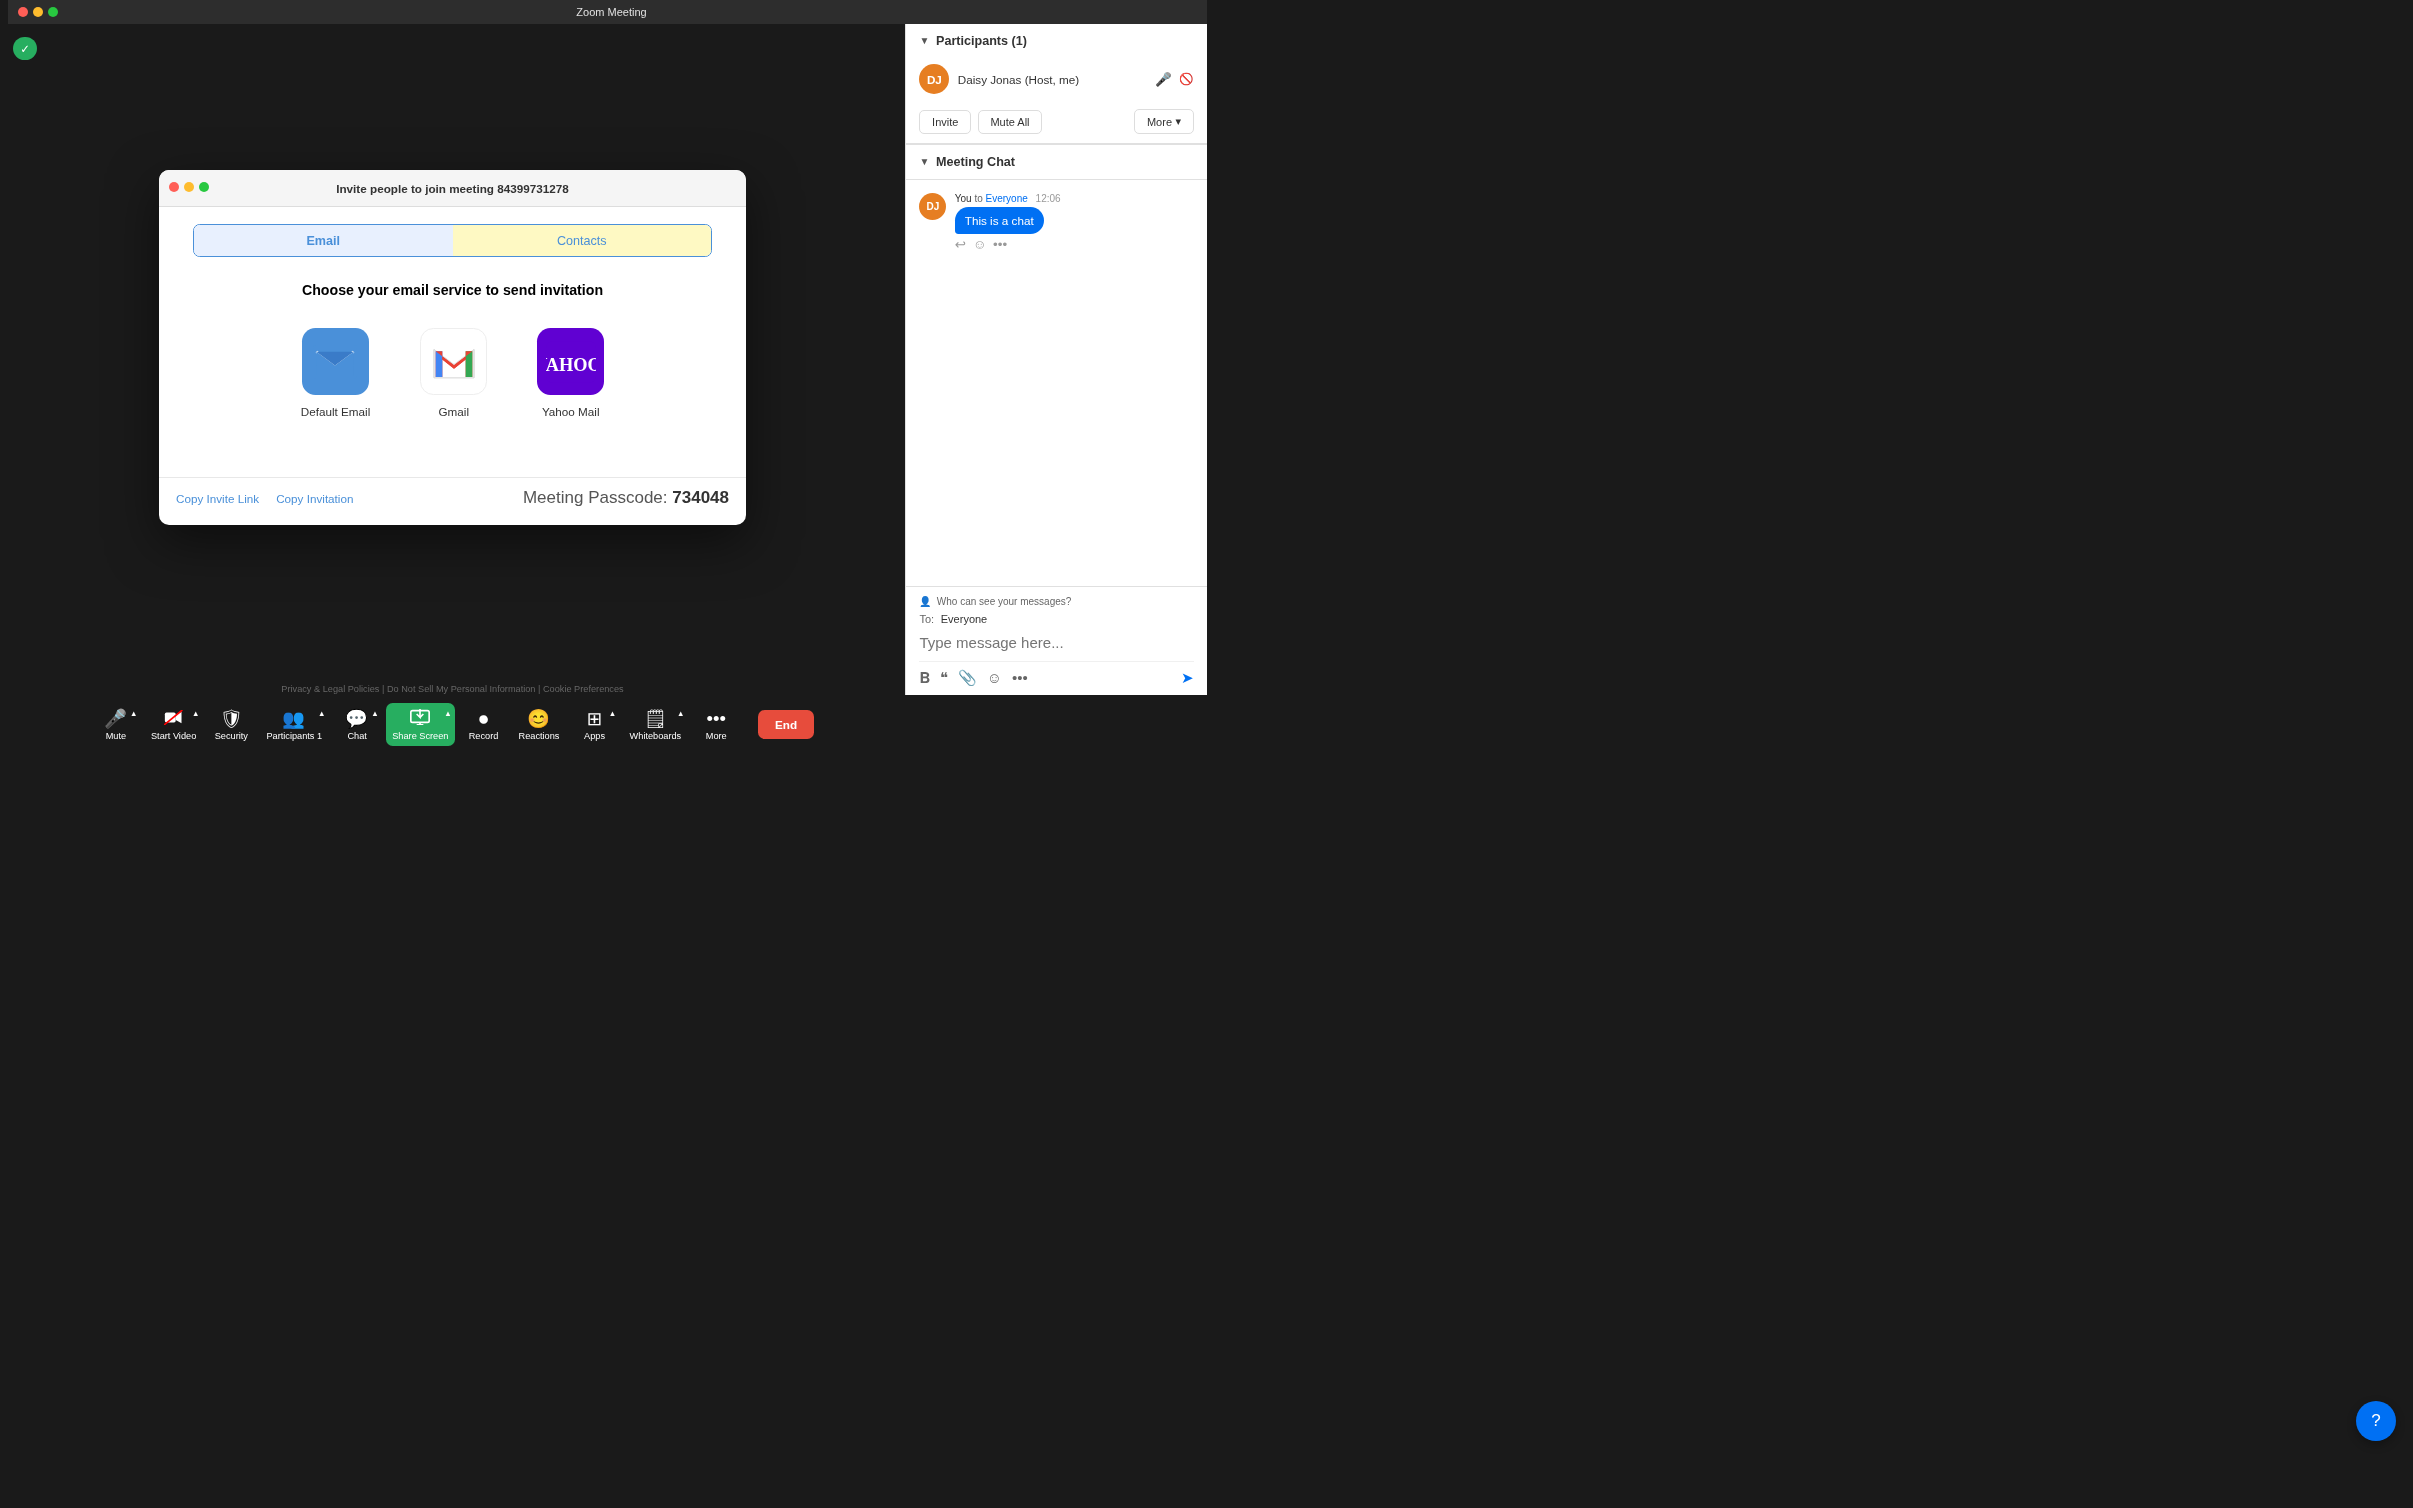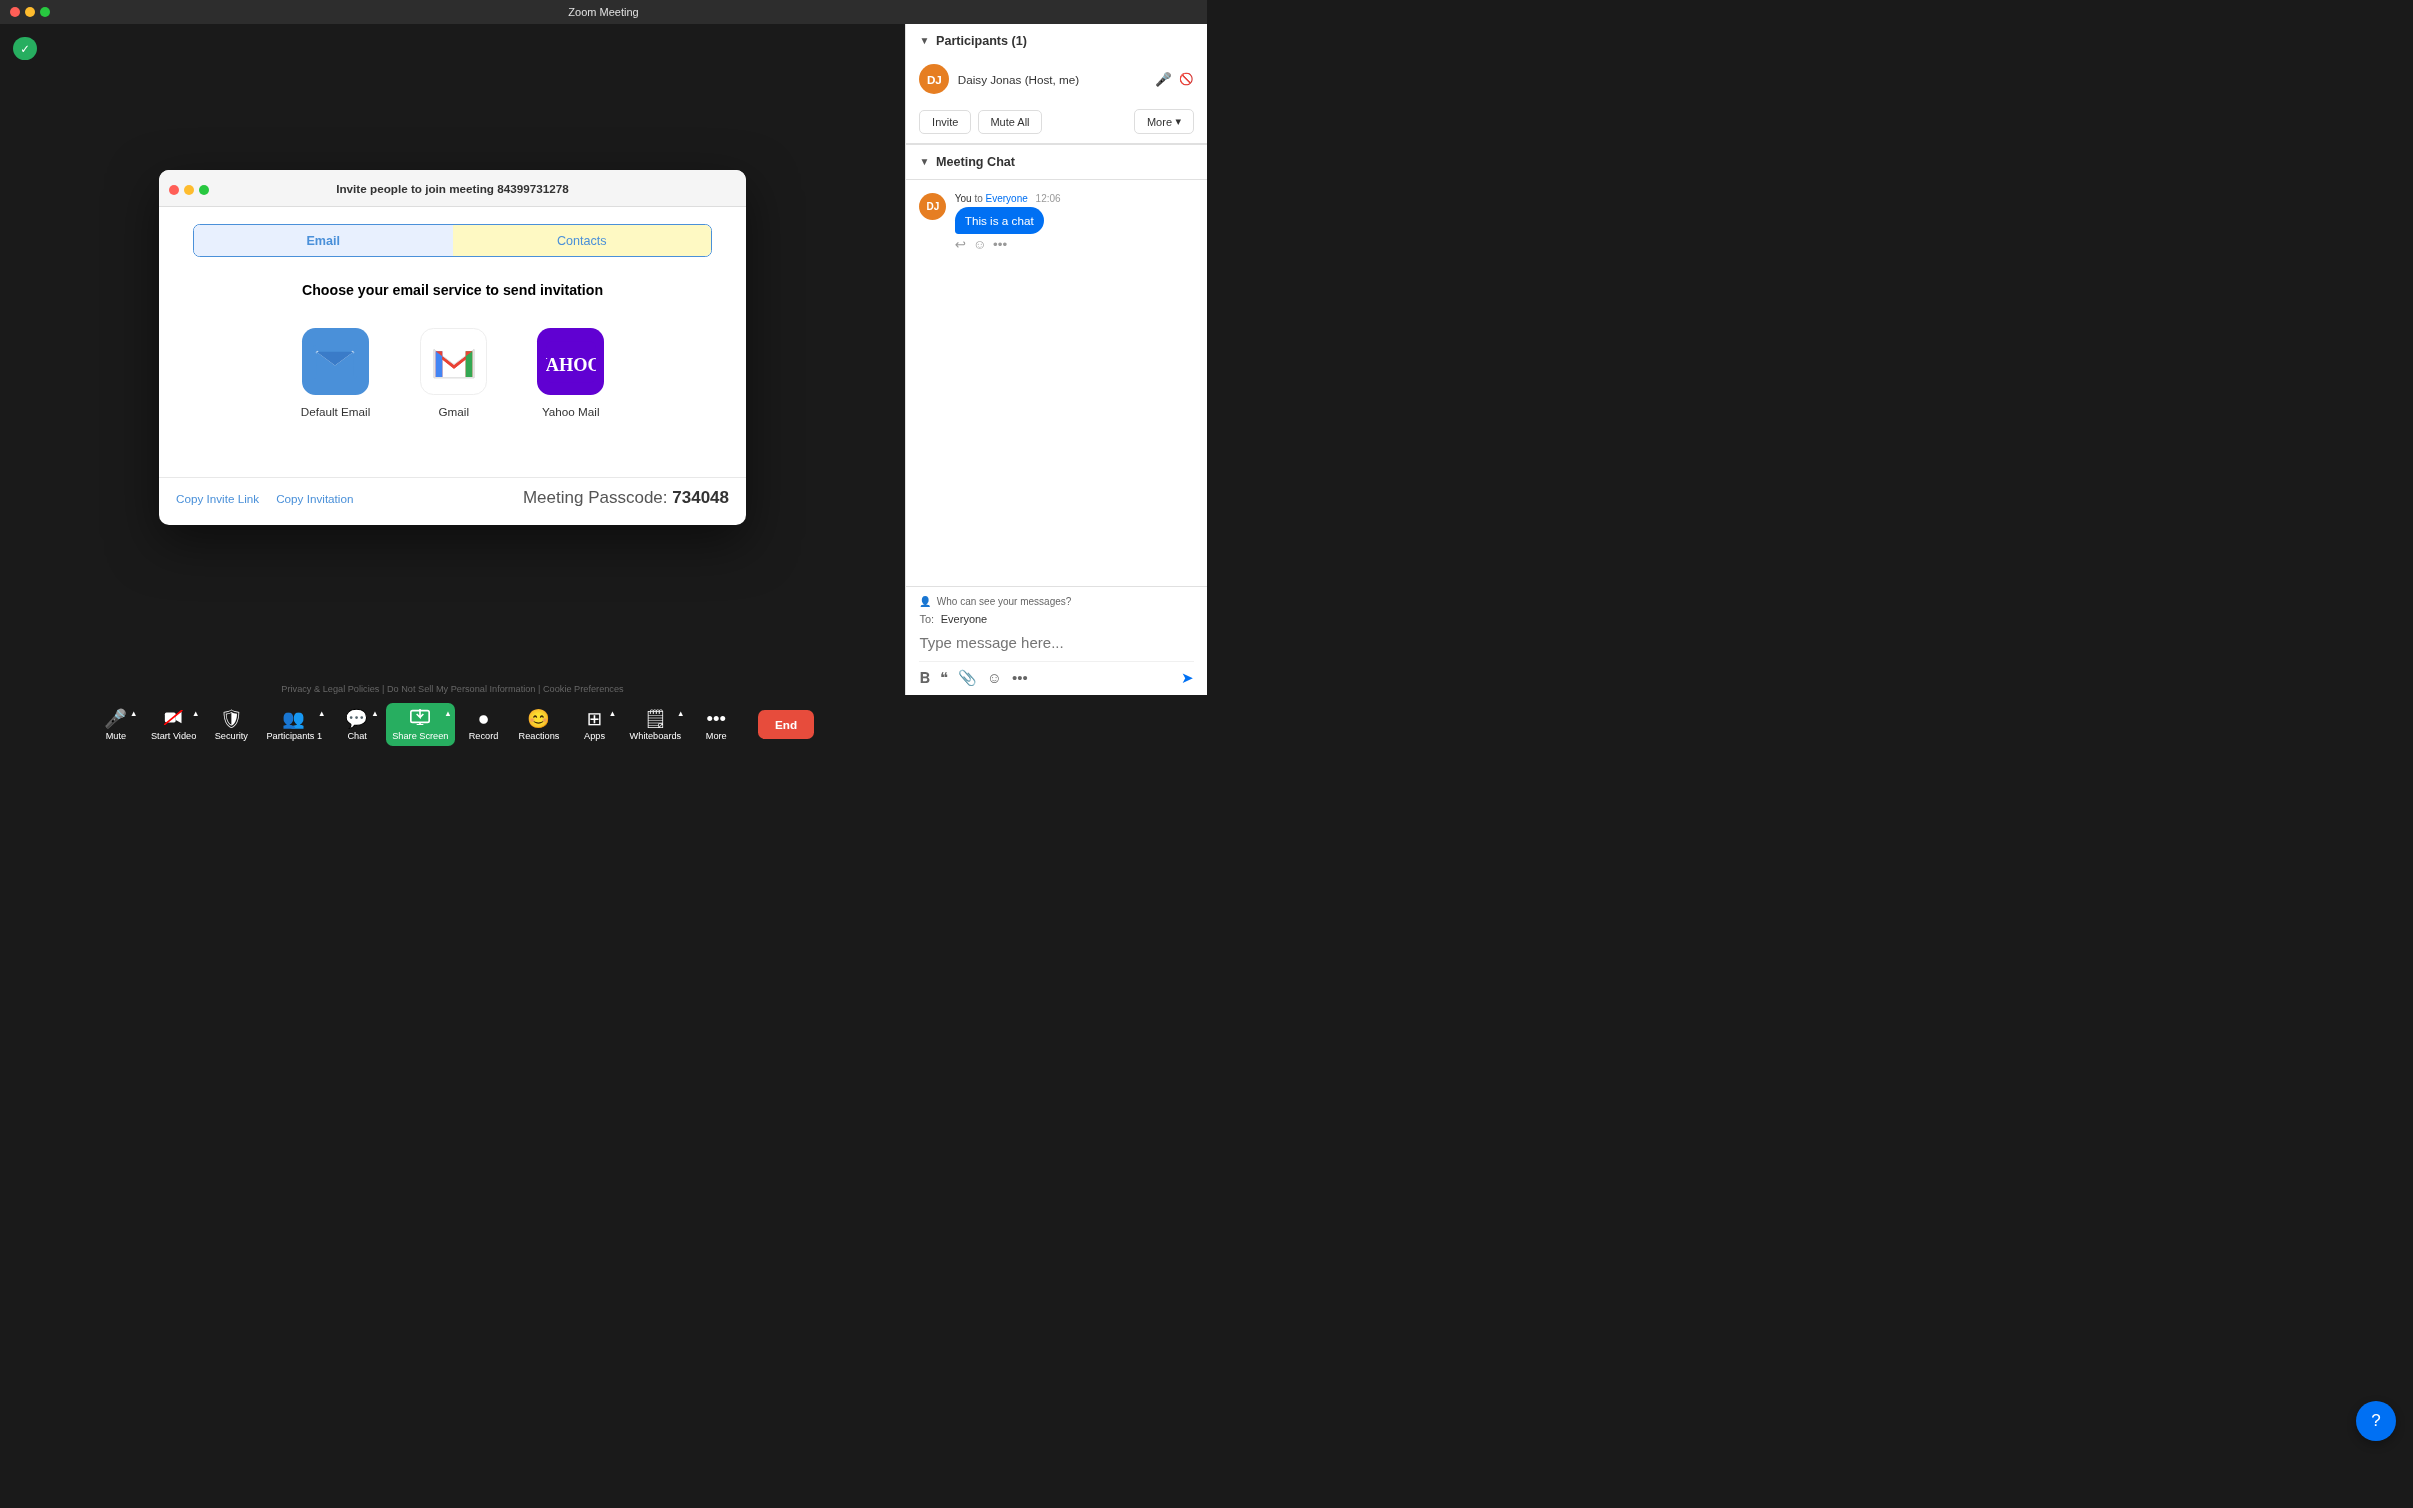--- a/index.html
+++ b/index.html
@@ -15,20 +15,21 @@
     
     .title-bar {
       width: 100%;
       height: 23.5px;
       background: #2d2d2d;
       display: flex;
       align-items: center;
       justify-content: center;
       position: relative;
       z-index: 10;
+      margin-left: 8px;
     }
     .title-bar-title {
       font-size: 11px;
       color: #e0e0e0;
       font-weight: 500;
     }
     .window-controls {
       position: absolute;
       left: 10px;
       top: 50%;
@@ -387,21 +388,21 @@
     }
     .modal {
       background: white;
       border-radius: 10px;
       width: 587px;
       box-shadow: 0 17px 50px rgba(0,0,0,0.5);
       overflow: hidden;
     }
     .modal-title-bar {
       display: flex;
-      align-items: flex-end;
+      align-items: flex-start;
       justify-content: center;
       padding: 11.7px 13.4px;
       background: #f5f5f5;
       border-bottom: 0.8px solid #ddd;
       position: relative;
     }
     .modal-title-bar-controls {
       position: absolute;
       left: 10px;
       display: flex;

